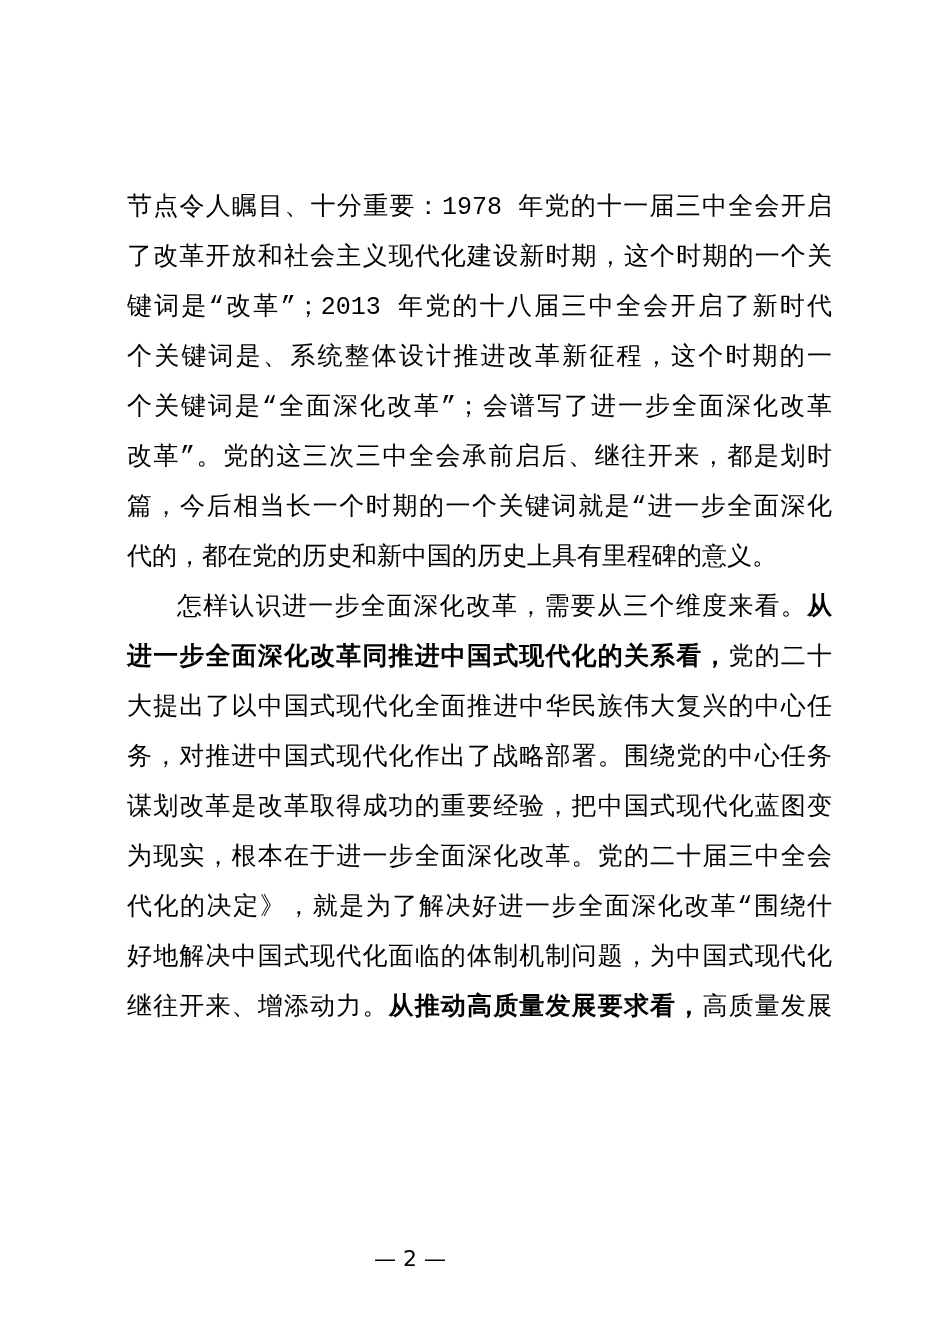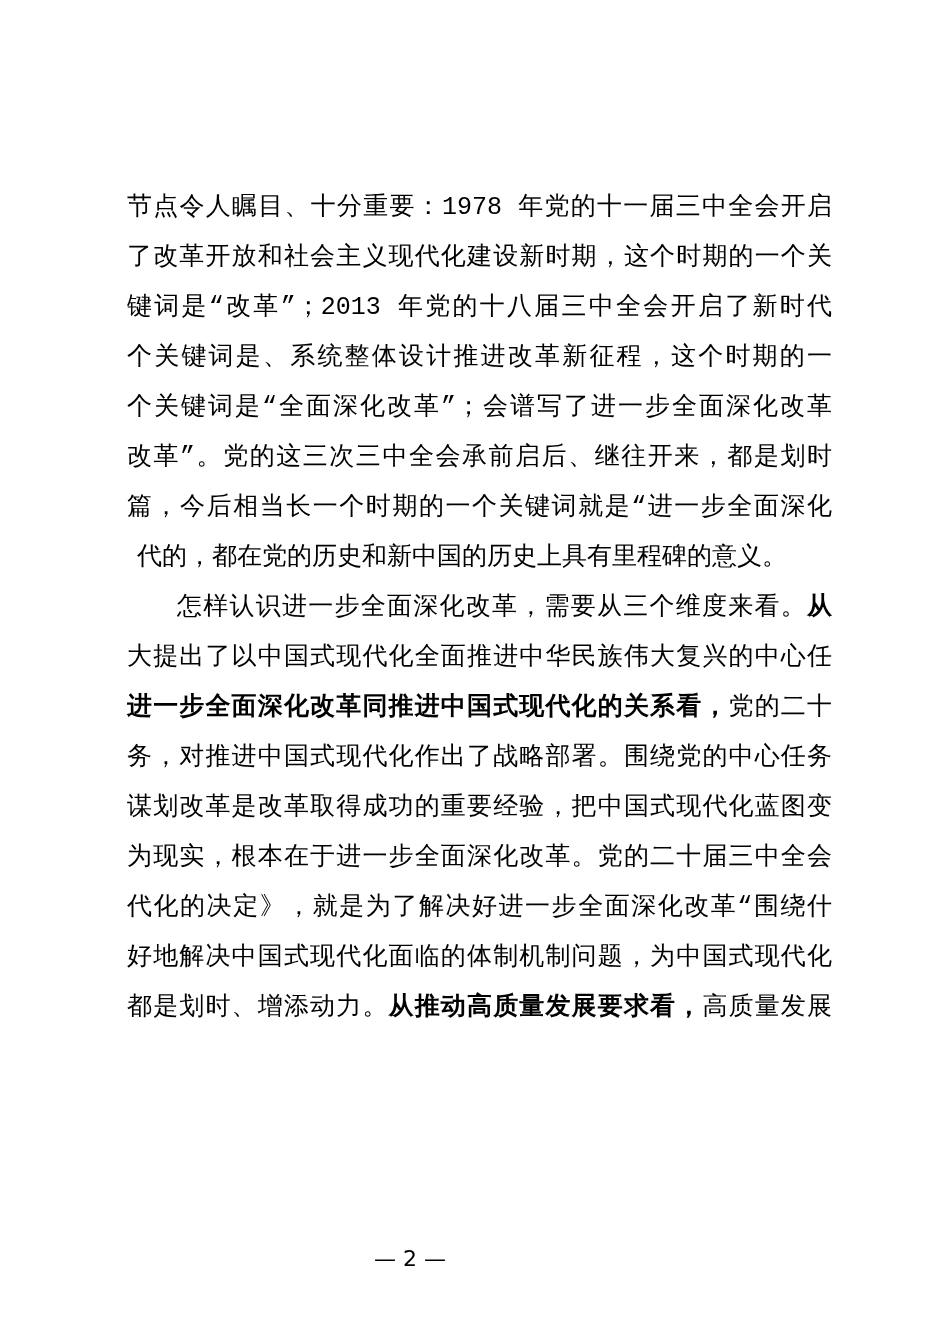--- a/index.html
+++ b/index.html
@@ -26,21 +26,20 @@
       height: 50px;
       line-height: 50px;
       font-size: 25px;
       white-space: nowrap;
       letter-spacing: 0px;
       text-align: justify;
       text-align-last: justify;
     }
     .line.last {
       text-align-last: left;
-      margin-left: 10px;
     }
     .line.indent {
       padding-left: 50px;
     }
     .bold {
       font-weight: bold;
     }
     .page-number {
       position: absolute;
       left: 0;
@@ -60,23 +59,23 @@
   <div class="line"><span>节点令人瞩目、十分重要：1978 年党的十一届三中全会开启</span></div>
   <div class="line"><span>了改革开放和社会主义现代化建设新时期，这个时期的一个关</span></div>
   <div class="line"><span>键词是“改革”；2013 年党的十八届三中全会开启了新时代</span></div>
   <div class="line"><span>个关键词是、系统整体设计推进改革新征程，这个时期的一</span></div>
   <div class="line"><span>个关键词是“全面深化改革”；会谱写了进一步全面深化改革</span></div>
   <div class="line"><span>改革”。党的这三次三中全会承前启后、继往开来，都是划时</span></div>
   <div class="line"><span>篇，今后相当长一个时期的一个关键词就是“进一步全面深化</span></div>
   <div class="line last"><span>代的，都在党的历史和新中国的历史上具有里程碑的意义。</span></div>
 
   <div class="line indent"><span>怎样认识进一步全面深化改革，需要从三个维度来看。</span><span class="bold">从</span></div>
+  <div class="line"><span class="bold">进一步全面深化改革同推进中国式现代化的关系看，</span><span>党的二十</span></div>
   <div class="line"><span>大提出了以中国式现代化全面推进中华民族伟大复兴的中心任</span></div>
-  <div class="line"><span class="bold">进一步全面深化改革同推进中国式现代化的关系看，</span><span>党的二十</span></div>
   <div class="line"><span>务，对推进中国式现代化作出了战略部署。围绕党的中心任务</span></div>
   <div class="line"><span>谋划改革是改革取得成功的重要经验，把中国式现代化蓝图变</span></div>
   <div class="line"><span>为现实，根本在于进一步全面深化改革。党的二十届三中全会</span></div>
   <div class="line"><span>代化的决定》，就是为了解决好进一步全面深化改革“围绕什</span></div>
   <div class="line"><span>好地解决中国式现代化面临的体制机制问题，为中国式现代化</span></div>
-  <div class="line"><span>都是划时、增添动力。</span><span class="bold">从推动高质量发展要求看，</span><span>高质量发展</span></div>
+  <div class="line"><span>继往开来、增添动力。</span><span class="bold">从推动高质量发展要求看，</span><span>高质量发展</span></div>
 </div>
 
 <div class="page-number">— 2 —</div>
 
 </body></html>

